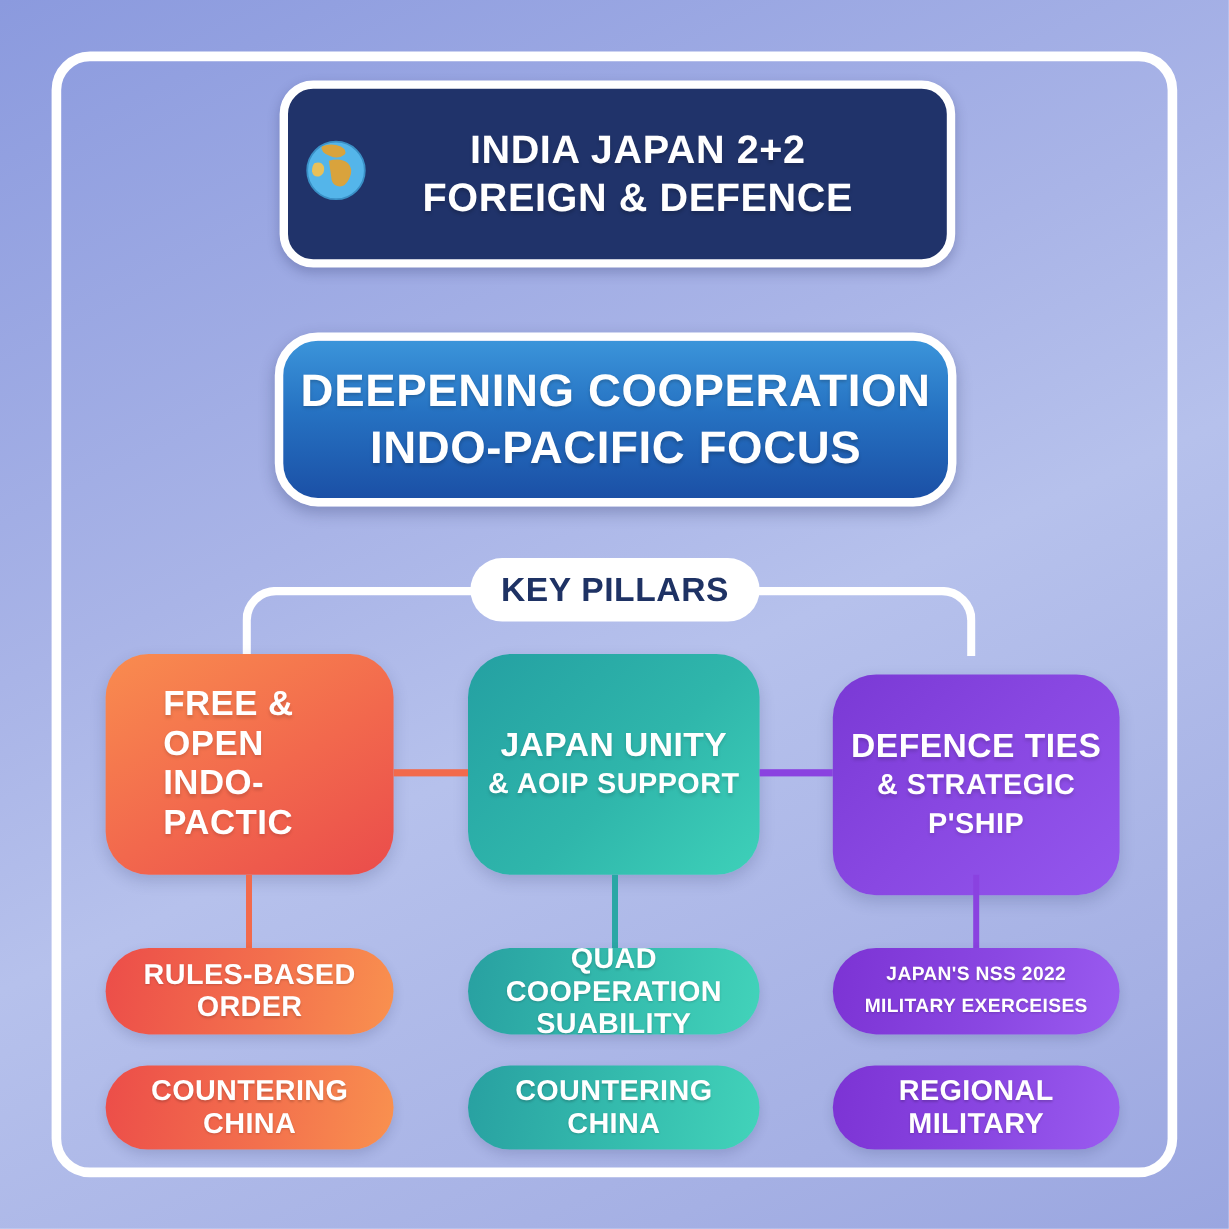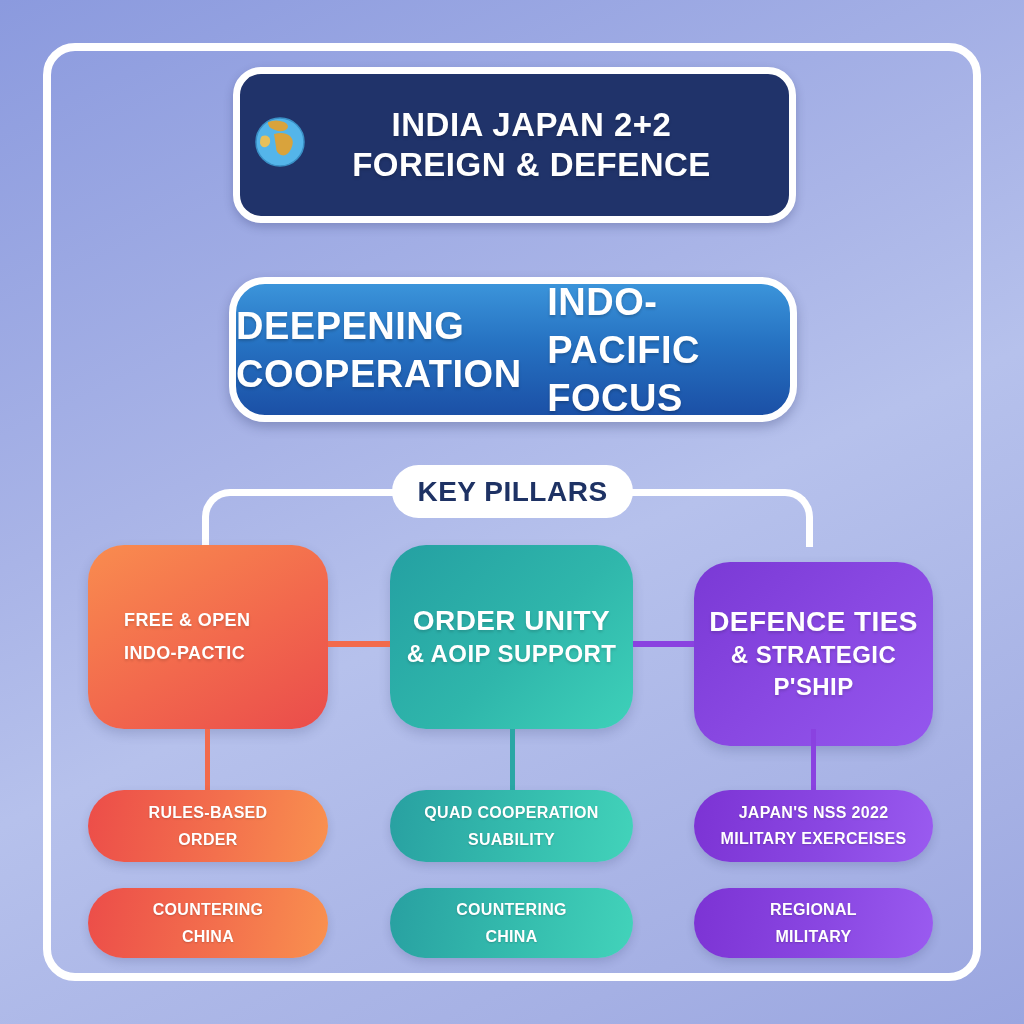--- a/index.html
+++ b/index.html
@@ -40,21 +40,21 @@
   }
   .globe { left: 14px; top: 42px; width: 52px; height: 52px; }
 
   
   .subtitle-card {
     left: 229px; top: 277px; width: 568px; height: 145px;
     background: linear-gradient(180deg, #3b94da 0%, #2672c2 45%, #1b50a6 100%);
     border: 7px solid #ffffff;
     border-radius: 36px;
     box-shadow: 0 5px 12px rgba(30,40,90,.28);
-    display: flex; flex-direction: row; align-items: center; justify-content: center;
+    display: flex; flex-direction: column; align-items: center; justify-content: center;
     color: #ffffff; font-weight: bold; font-size: 38px; line-height: 48px;
     letter-spacing: .5px;
     text-shadow: 0 2px 3px rgba(0,0,0,.2);
   }
 
   
   .bracket {
     left: 202px; top: 489px; width: 611px; height: 58px;
     border: 7px solid #ffffff; border-bottom: none;
     border-radius: 28px 28px 0 0;
@@ -78,36 +78,36 @@
     background: linear-gradient(150deg, #f98c4f 0%, #f2684d 55%, #ea4c4b 100%);
     align-items: flex-start; padding-left: 36px; }
   .card-teal   { left: 390px; width: 243px;
     background: linear-gradient(135deg, #24a0a2 0%, #2fb6ab 55%, #3ed1b9 100%);
     align-items: center; text-align: center; }
   .card-purple { left: 694px; width: 239px;
     background: linear-gradient(135deg, #7a39d5 0%, #8948e2 50%, #9457ee 100%);
     align-items: center; text-align: center; margin-top: 17px; }
   .pillar-line1 { font-size: 28px; line-height: 34px; letter-spacing: .4px; }
   .pillar-line2 { font-size: 24px; line-height: 32px; letter-spacing: .4px; }
-  .card-orange .pillar-line1, .card-orange .pillar-line2 { font-size: 18px; line-height: 33px; }
+  .card-orange .pillar-line1, .card-orange .pillar-line2 { font-size: 29px; line-height: 33px; margin-left: 12px; }
 
   
   .h-conn { top: 641px; height: 6px; }
   .h-conn-left  { left: 328px; width: 62px; background: #f26a4c; }
   .h-conn-right { left: 633px; width: 61px; background: #8a42e0; }
   .v-conn { top: 729px; height: 61px; width: 5px; }
   .v-conn-orange { left: 205px; background: #f26a4c; }
   .v-conn-teal   { left: 510px; background: #2aa7a5; }
   .v-conn-purple { left: 811px; background: #8a42e0; }
 
   
   .child-pill {
     border-radius: 36px;
     display: flex; flex-direction: column; align-items: center; justify-content: center;
-    color: #ffffff; font-weight: bold; font-size: 16px; line-height: 27px;
+    color: #ffffff; font-weight: bold; font-size: 24px; line-height: 27px;
     letter-spacing: .3px;
     text-shadow: 0 1px 2px rgba(0,0,0,.18);
     box-shadow: 0 4px 10px rgba(30,40,90,.16);
     text-align: center;
   }
   .row-1 { top: 790px; height: 72px; }
   .row-2 { top: 888px; height: 70px; }
   .col-orange { left: 88px;  width: 240px;
     background: linear-gradient(100deg, #ec4d49 0%, #f3704d 55%, #f9914f 100%); }
   .col-teal   { left: 390px; width: 243px;
@@ -145,21 +145,21 @@
 <div class="abs bracket"></div>
 <div class="abs key-pillars-pill">
   <span>KEY PILLARS</span>
 </div>
 
 <div class="abs pillar-card card-orange">
   <div class="pillar-line1">FREE &amp; OPEN</div>
   <div class="pillar-line2">INDO-PACTIC</div>
 </div>
 <div class="abs pillar-card card-teal">
-  <div class="pillar-line1">ORDER UNITY</div>
+  <div class="pillar-line1">JAPAN UNITY</div>
   <div class="pillar-line2">&amp; AOIP SUPPORT</div>
 </div>
 <div class="abs pillar-card card-purple">
   <div class="pillar-line1">DEFENCE TIES</div>
   <div class="pillar-line2">&amp; STRATEGIC P'SHIP</div>
 </div>
 
 <div class="abs h-conn h-conn-left"></div>
 <div class="abs h-conn h-conn-right"></div>
 

